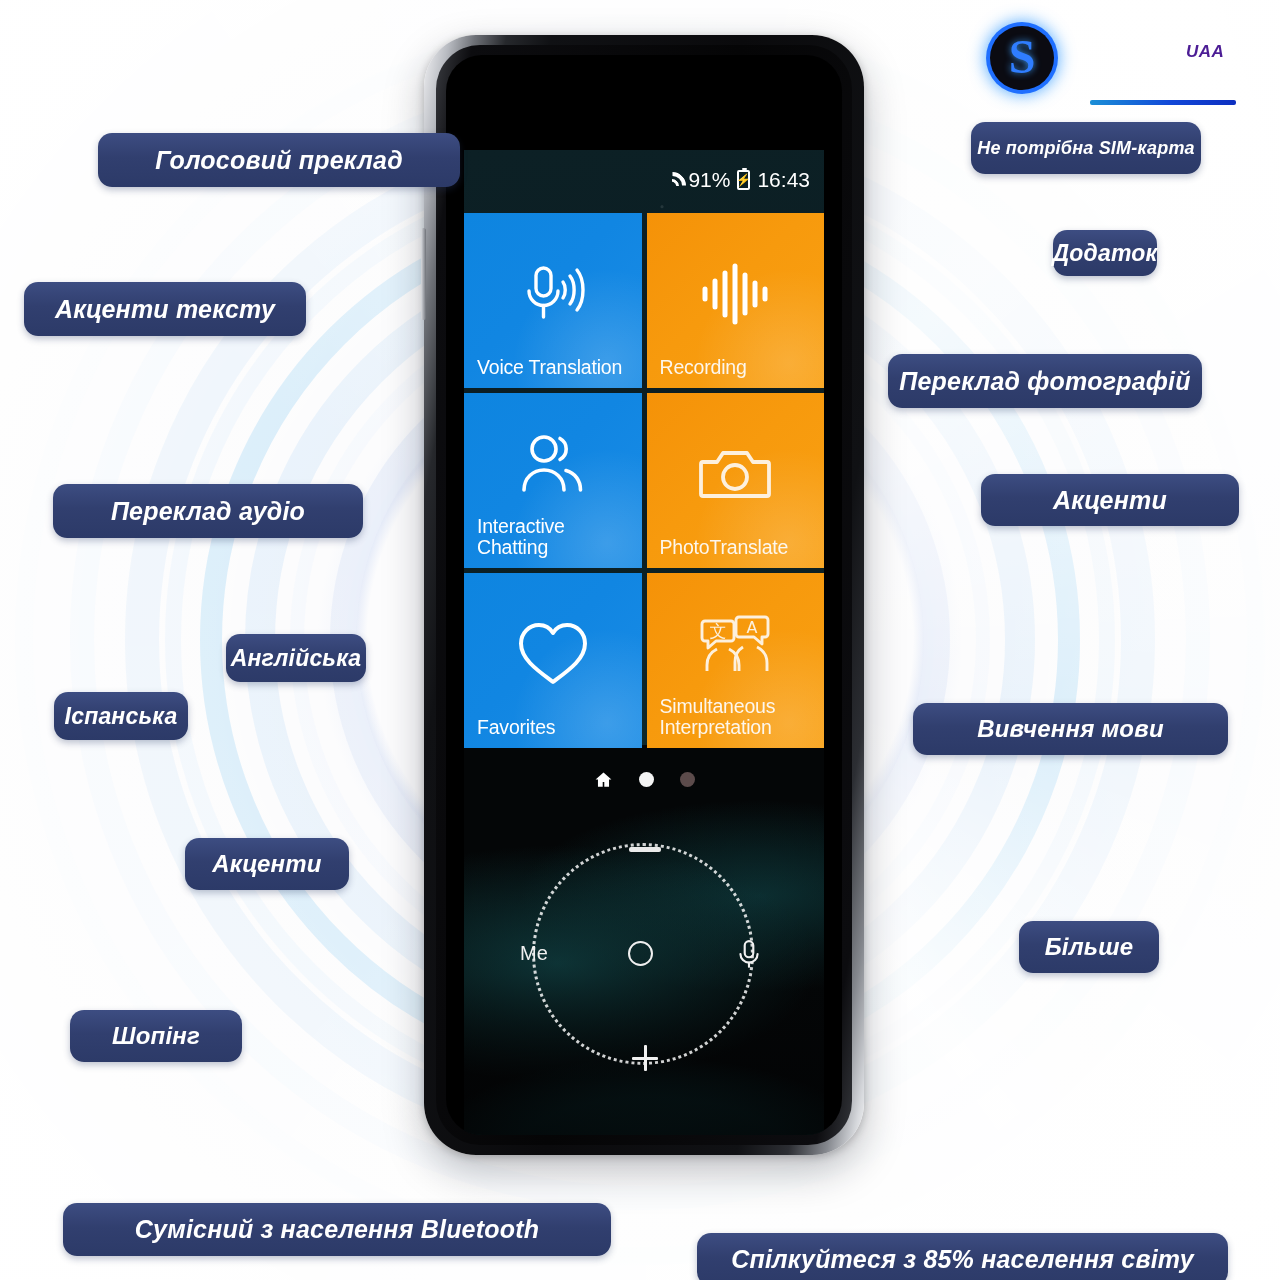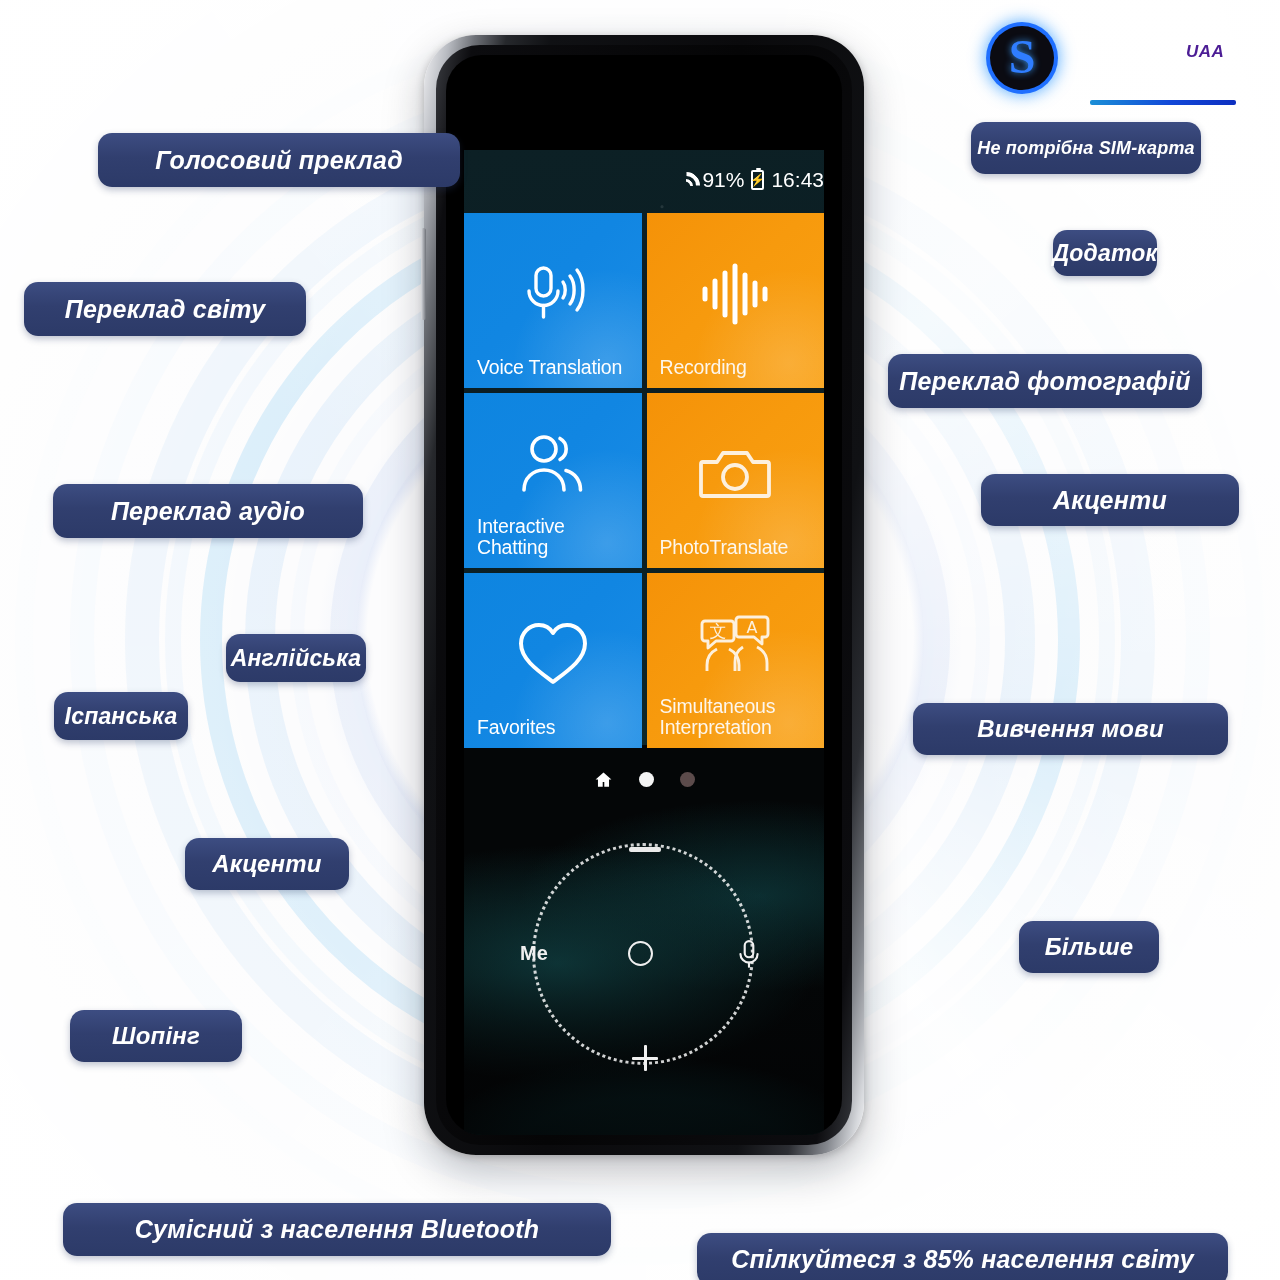--- a/index.html
+++ b/index.html
@@ -168,21 +168,21 @@
       radial-gradient(circle at 77% 30%, rgba(255,255,255,0.08) 0 1px, transparent 2px),
       radial-gradient(circle at 35% 62%, rgba(255,255,255,0.07) 0 1px, transparent 2px),
       radial-gradient(circle at 88% 74%, rgba(255,255,255,0.07) 0 1px, transparent 2px),
       radial-gradient(circle at 12% 85%, rgba(255,255,255,0.08) 0 1px, transparent 2px),
       linear-gradient(175deg, #0c2025 0%, #0b1d22 55%, #0e2a2c 100%);
   }
   #statusbar {
     position: absolute;
     left: 18px; top: 95px; width: 360px; height: 60px;
     display: flex; align-items: center; justify-content: flex-end;
-    gap: 7px; padding-right: 0;
+    gap: 7px; padding-right: 14px;
     color: #ffffff; font-size: 21px;
     font-family: "Liberation Sans", sans-serif;
   }
   .wifi-icon { width: 23px; height: 18px; position: relative; }
   .wifi-icon::before {
     content: ""; position: absolute; left: 1px; top: 1px;
     width: 19px; height: 19px; border-radius: 50%;
     border: 4px solid #fff; border-color: #fff transparent transparent transparent;
     transform: rotate(45deg);
   }
@@ -275,21 +275,21 @@
     position: absolute;
     left: 183px; top: 792px;
     width: 32px; height: 5px; border-radius: 2px;
     background: #eaeaea;
   }
   .dial-lbl {
     position: absolute; color: #f0f0f0;
     font-family: "Liberation Sans", sans-serif;
     font-size: 20px;
   }
-  #dial-me     { left: 74px;  top: 887px; font-weight: bold; }
+  #dial-me     { left: 74px;  top: 887px; }
   #dial-circle { left: 182px; top: 886px; width: 25px; height: 25px;
                  border: 2.5px solid #f0f0f0; border-radius: 50%; position: absolute; }
   #dial-mic    { left: 290px; top: 884px; width: 26px; height: 30px; color: #f0f0f0; position: absolute; }
   #dial-plus {
     position: absolute; left: 186px; top: 990px;
     width: 26px; height: 26px;
   }
   #dial-plus::before, #dial-plus::after {
     content: ""; position: absolute; background: #f0f0f0; border-radius: 1px;
   }
@@ -443,21 +443,21 @@
       <path d="M4 14a8 8 0 0 0 16 0"></path>
       <line x1="12" y1="22" x2="12" y2="26"></line>
     </svg>
     <div id="dial-plus"></div>
 
   </div>
 </div>
 
 <div id="pill-layer">
     <div class="pill" style="left: 98px; top: 133px; width: 362px; height: 54px; font-size: 25px;">Голосовий преклад</div>
-    <div class="pill" style="left: 24px; top: 282px; width: 282px; height: 54px; font-size: 25px;">Переклад світу</div>
+    <div class="pill" style="left: 24px; top: 282px; width: 282px; height: 54px; font-size: 25px;">Акценти тексту</div>
     <div class="pill" style="left: 53px; top: 484px; width: 310px; height: 54px; font-size: 25px;">Переклад аудіо</div>
     <div class="pill" style="left: 226px; top: 634px; width: 140px; height: 48px; font-size: 23px;">Англійська</div>
     <div class="pill" style="left: 54px; top: 692px; width: 134px; height: 48px; font-size: 23px;">Іспанська</div>
     <div class="pill" style="left: 185px; top: 838px; width: 164px; height: 52px; font-size: 24px;">Акценти</div>
     <div class="pill" style="left: 70px; top: 1010px; width: 172px; height: 52px; font-size: 24px;">Шопінг</div>
     <div class="pill" style="left: 971px; top: 122px; width: 230px; height: 52px; font-size: 18px;">Не потрібна SIM-карта</div>
     <div class="pill" style="left: 1053px; top: 230px; width: 104px; height: 46px; font-size: 23px;">Додаток</div>
     <div class="pill" style="left: 888px; top: 354px; width: 314px; height: 54px; font-size: 25px;">Переклад фотографій</div>
     <div class="pill" style="left: 981px; top: 474px; width: 258px; height: 52px; font-size: 25px;">Акценти</div>
     <div class="pill" style="left: 913px; top: 703px; width: 315px; height: 52px; font-size: 24px;">Вивчення мови</div>

